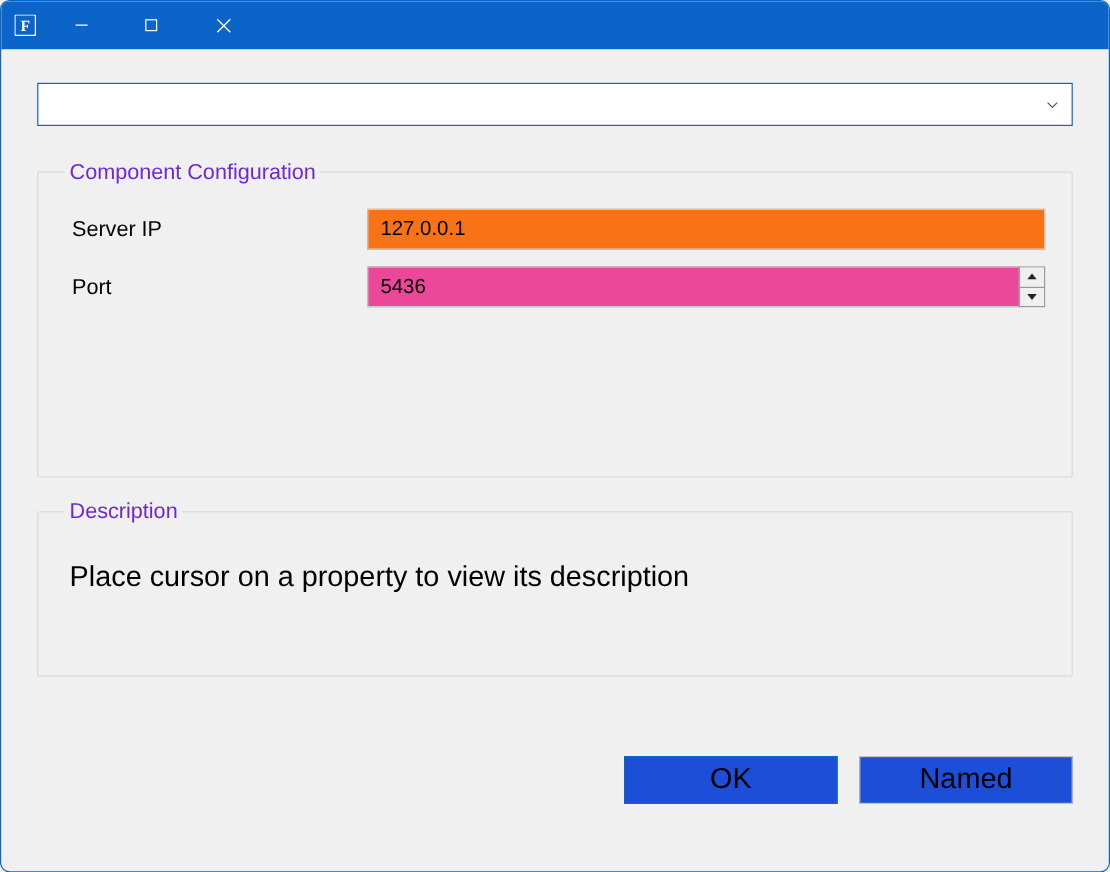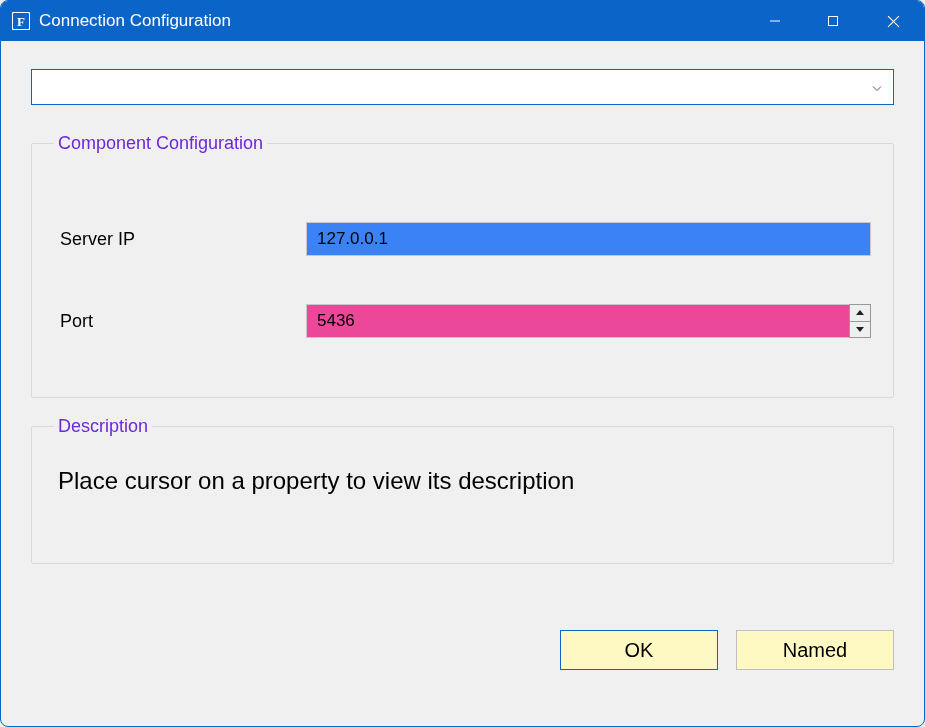--- a/index.html
+++ b/index.html
@@ -104,32 +104,31 @@
     }
     legend {
       font-size: 18px;
       padding: 0 4px;
       color: #6d28d9;
     }
     .form-row {
       display: flex;
       align-items: center;
       margin-bottom: 14px;
-      margin-top: 48px;
     }
     .form-label {
       width: 252px;
       font-size: 18px;
       padding-left: 6px;
     }
     .text-input {
       flex: 1;
       height: 34px;
       border: 1px solid #c8c8c8;
-      background: #3b82f6;
+      background: #f97316;
       padding: 0 10px;
       font-size: 17px;
       font-family: inherit;
       outline: none;
     }
     .spinner-wrap {
       flex: 1;
       display: flex;
       height: 34px;
     }
@@ -166,46 +165,45 @@
       font-size: 24px;
       padding: 10px 0 0 4px;
     }
     .footer {
       display: flex;
       justify-content: flex-end;
       gap: 18px;
       padding-top: 48px;
     }
     .btn {
-      width: 158px;
+      width: 178px;
       height: 40px;
-      background: #fef9c3;
+      background: #1d4ed8;
       border: 1px solid #bfbfbf;
-      font-size: 20px;
+      font-size: 24px;
       font-family: inherit;
       cursor: pointer;
     }
     .btn.primary {
       border: 1px solid #0B64C8;
     }
   </style>
 </head>
 <body>
 
 <div class="window">
 
   <div class="titlebar">
     <div class="title-icon">
       <svg width="18" height="18" viewBox="0 0 18 18">
         <rect x="0" y="0" width="18" height="18" fill="#ffffff" rx="1"></rect>
         <rect x="1" y="1" width="16" height="16" fill="#0B64C8" rx="1"></rect>
         <text x="9" y="14" font-size="13" font-weight="bold" fill="white" text-anchor="middle" font-family="Segoe UI">F</text>
       </svg>
     </div>
-    <div class="title-text">Connection Configuration</div>
     <div class="win-controls">
       <div class="win-btn">
         <svg width="12" height="12" viewBox="0 0 12 12">
             <line x1="1" y1="6" x2="11" y2="6" stroke="white" stroke-width="1"></line>
           </svg>
       </div>
       <div class="win-btn">
         <svg width="12" height="12" viewBox="0 0 12 12">
             <rect x="1.5" y="1.5" width="9" height="9" fill="none" stroke="white" stroke-width="1"></rect>
           </svg>

